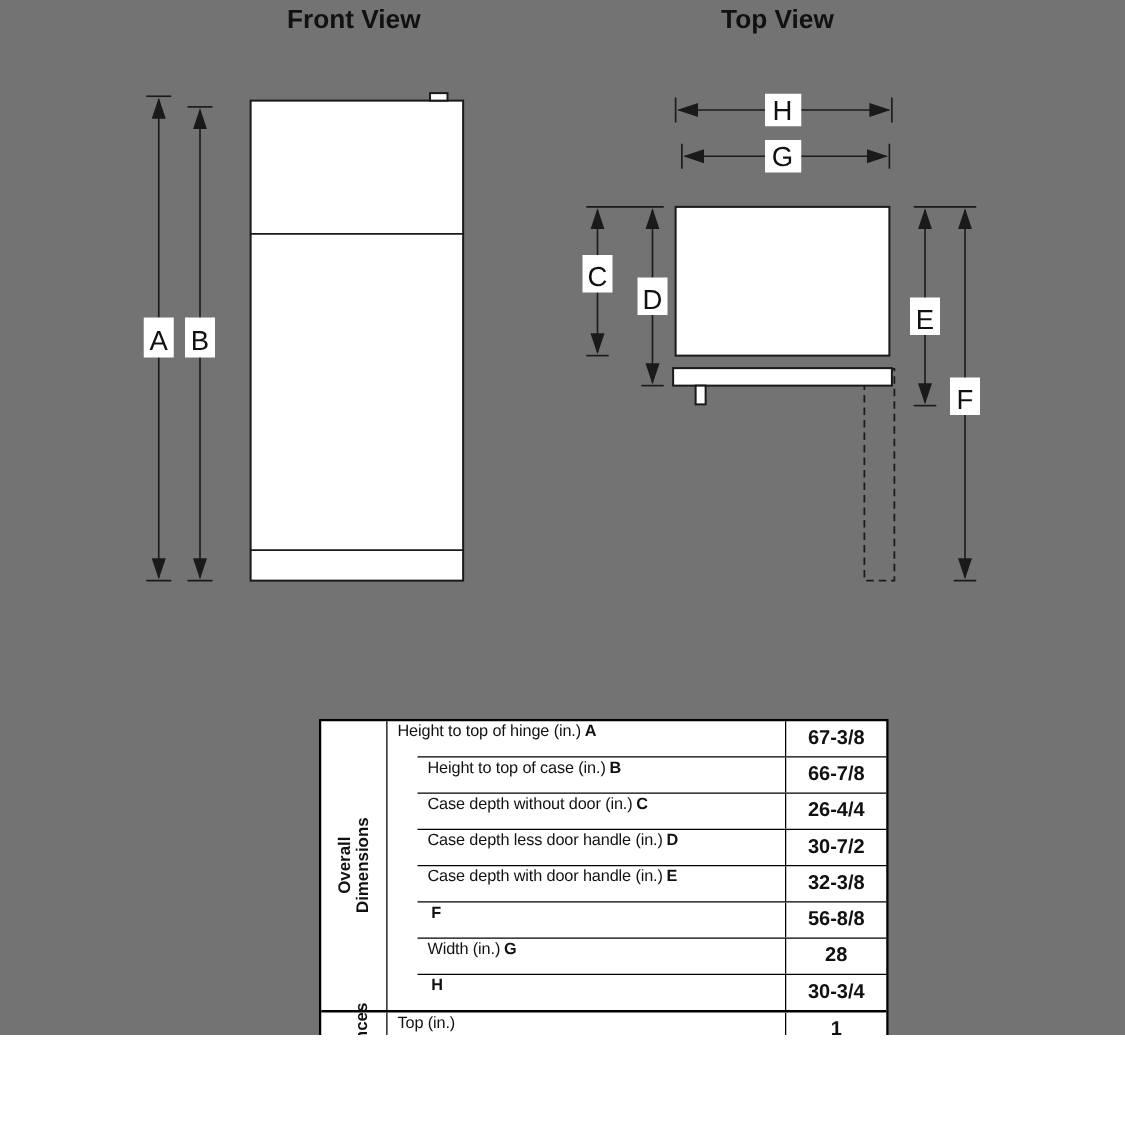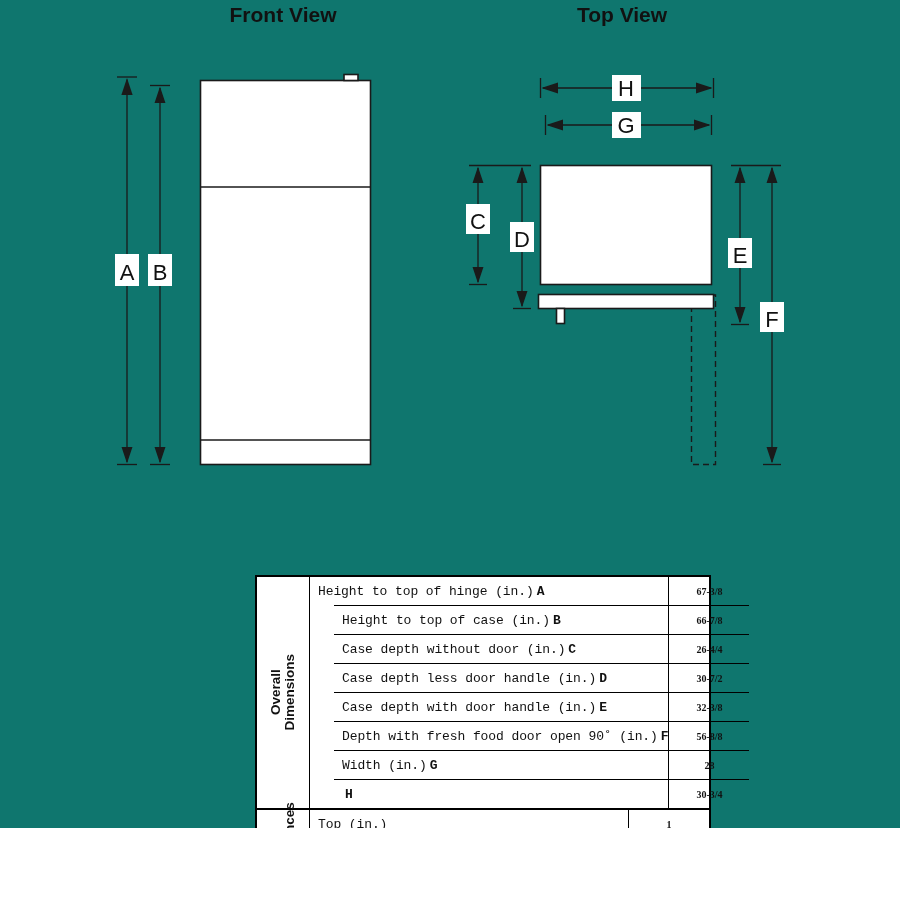--- a/index.html
+++ b/index.html
@@ -8,21 +8,21 @@
     background: #ffffff;
     width: 900px;
     height: 900px;
     font-family: "Liberation Sans", sans-serif;
     color: #111;
   }
   #stage {
     position: relative;
     width: 900px;
     height: 828px;
-    background: #0f766e;
+    background: #737373;
     overflow: hidden;
   }
   
   #diagram {
     position: absolute;
     left: 0;
     top: 0;
   }
   #diagram text {
     font-family: "Liberation Sans", sans-serif;
@@ -105,42 +105,39 @@
     align-items: stretch;
     height: 28px;
   }
   .trow + .trow {
     border-top: 1px solid #000;
     margin-left: 24px;
   }
   .tdesc {
     flex: 1 1 auto;
     display: flex;
-    align-items: center;
     padding-left: 8px;
     font-size: 13px;
     letter-spacing: -0.1px;
     white-space: nowrap;
     overflow: hidden;
-    font-family: Liberation Mono, monospace;
   }
   .tkey {
     font-weight: 700;
     margin-left: 3px;
   }
   .tval {
     flex: 0 0 80px;
     width: 80px;
     border-left: 1.4px solid #000;
     display: flex;
     align-items: center;
     justify-content: center;
-    font-size: 10px;
+    font-size: 16px;
     font-weight: 700;
-    font-family: Liberation Serif, serif;
   }
 </style>
 </head>
 <body>
 
 <div id="stage">
 
   <svg id="diagram" width="900" height="545" viewBox="0 0 900 545">
     <defs>
       <marker id="ah" viewBox="0 0 12 8" refX="11" refY="4" markerWidth="13" markerHeight="9" orient="auto-start-reverse">
@@ -275,21 +272,20 @@
         </div>
         <div class="trow">
           <div class="tdesc">
               <span>Case depth with door handle (in.)</span>
               <span class="tkey">E</span>
             </div>
           <div class="tval">32-3/8</div>
         </div>
         <div class="trow">
           <div class="tdesc">
-              <span>Depth with fresh food door open 90˚ (in.)</span>
               <span class="tkey">F</span>
             </div>
           <div class="tval">56-8/8</div>
         </div>
         <div class="trow">
           <div class="tdesc">
               <span>Width (in.)</span>
               <span class="tkey">G</span>
             </div>
           <div class="tval">28</div>

